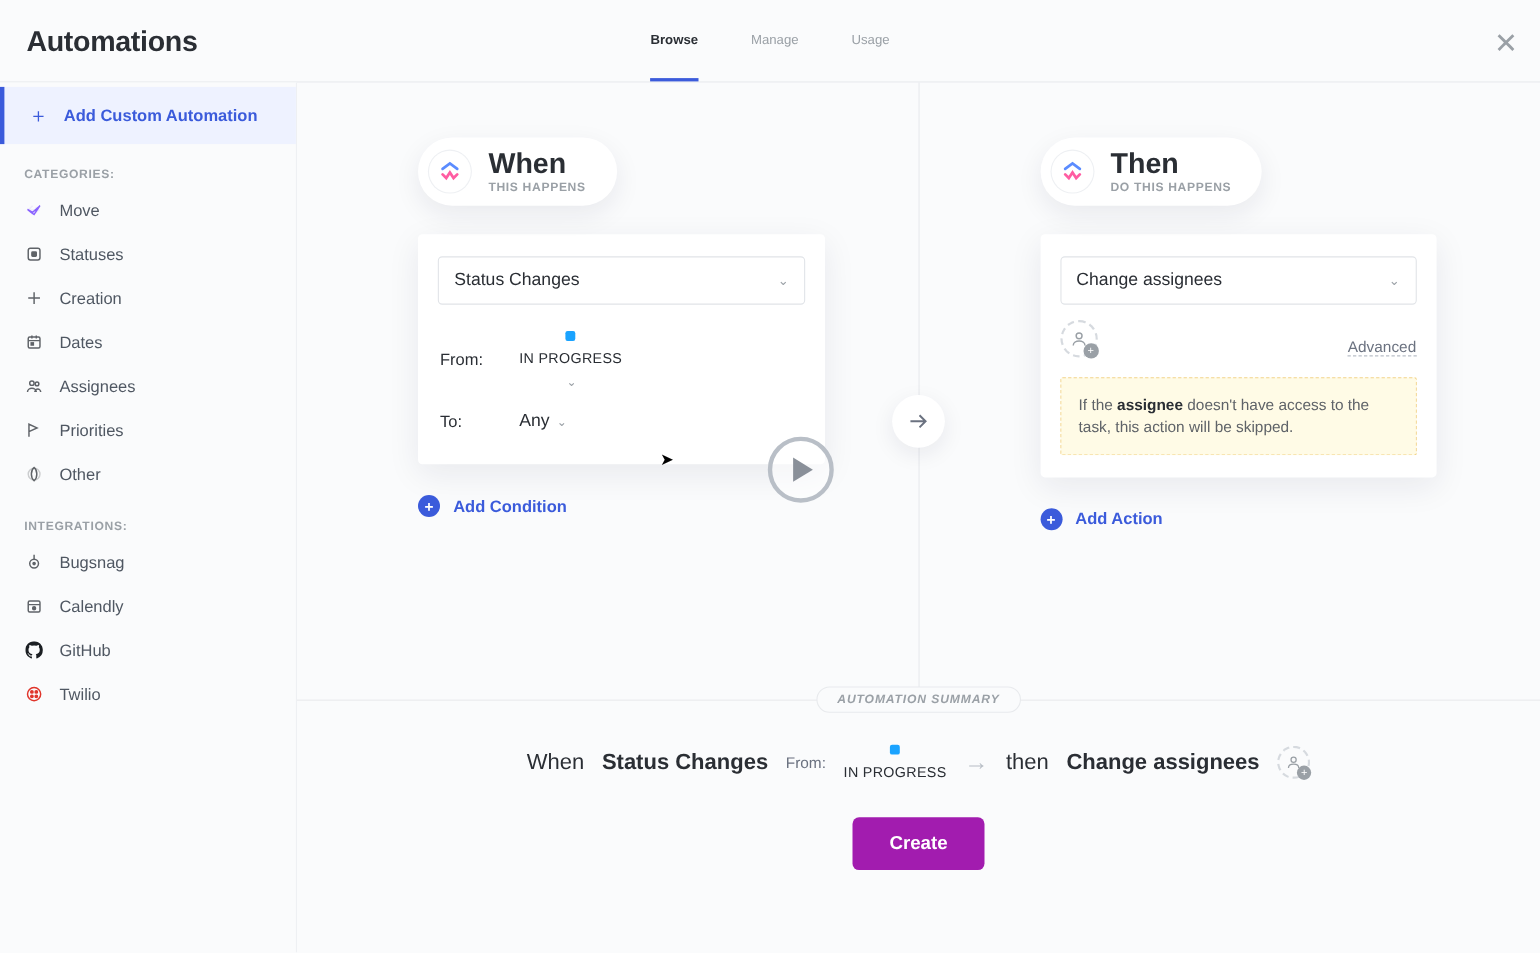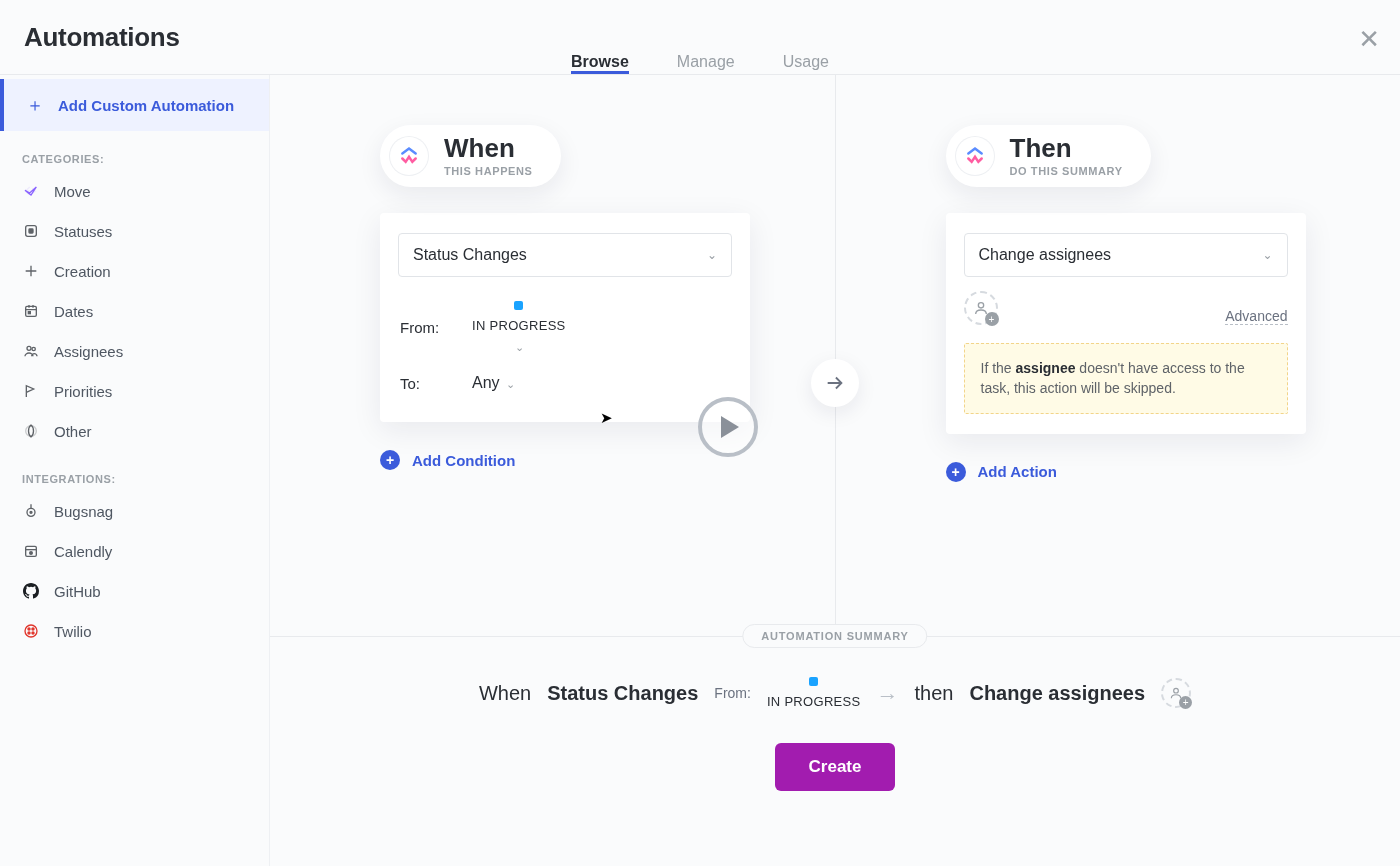--- a/index.html
+++ b/index.html
@@ -1,21 +1,21 @@
 <!DOCTYPE html>
 <html><head>
 <meta charset="utf-8">
 <style>
   * { box-sizing: border-box; margin:0; padding:0; }
   html,body { width:1400px; height:866px; font-family:-apple-system,BlinkMacSystemFont,"Segoe UI",Helvetica,Arial,sans-serif; background:#fafbfc; color:#2a2e34; overflow:hidden; }
   
   .header { position:relative; height:75px; display:flex; align-items:center; border-bottom:1px solid #e8eaed; background:#fafbfc; }
   .page-title { font-size:26px; font-weight:700; color:#2a2e34; margin-left:24px; letter-spacing:-.3px; }
   .tabs { position:absolute; left:0; right:0; display:flex; justify-content:center; gap:48px; height:100%; align-items:center; }
-  .tab { font-size:16px; color:#9aa0a6; cursor:pointer; height:100%; display:flex; align-items:flex-end; border-bottom:3px solid transparent; }
+  .tab { font-size:12px; color:#9aa0a6; cursor:pointer; height:100%; display:flex; align-items:center; border-bottom:3px solid transparent; }
   .tab.active { color:#2a2e34; font-weight:600; border-bottom-color:#3b5bdb; }
   .close-x { position:absolute; right:20px; top:26px; font-size:26px; color:#9aa0a6; cursor:pointer; line-height:1; }
   
   .layout { display:flex; height:calc(866px - 75px); }
   .sidebar { width:270px; background:#fafbfc; border-right:1px solid #eef0f3; padding-top:4px; position:relative; }
   .add-custom { display:flex; align-items:center; gap:14px; background:#eef2ff; color:#3b5bdb; font-size:15px; font-weight:600; padding:14px 22px; border-left:4px solid #3b5bdb; cursor:pointer; }
   .add-custom .plus { font-size:18px; font-weight:300; }
   .sec-label { font-size:11px; font-weight:700; letter-spacing:.6px; color:#9aa0a6; padding:22px 0 6px 22px; }
   .side-item { display:flex; align-items:center; gap:14px; padding:11px 22px; font-size:15px; color:#4f5762; cursor:pointer; }
   .side-item .ico { width:18px; height:18px; display:flex; align-items:center; justify-content:center; color:#7c828d; }
@@ -53,21 +53,21 @@
   .advanced a { color:#6b7280; font-size:14px; text-decoration:none; border-bottom:1px dashed #b9bfc7; cursor:pointer; }
   .warn { border:1px dashed #f2d48a; background:#fffbe6; padding:14px 16px; font-size:14px; color:#5f6368; margin-top:18px; border-radius:2px; line-height:1.45; }
   .warn b { color:#2a2e34; }
   
   .center-arrow { position:absolute; left:50%; top:284px; transform:translateX(-50%); width:48px; height:48px; border-radius:50%; background:#ffffff; box-shadow:0 6px 20px rgba(20,30,60,.08); display:flex; align-items:center; justify-content:center; color:#6b7280; }
   .play-overlay { position:absolute; left:428px; top:322px; width:60px; height:60px; border-radius:50%; background:rgba(255,255,255,.5); border:4px solid #b9bfc7; display:flex; align-items:center; justify-content:center; cursor:pointer; }
   .play-overlay .tri { width:0; height:0; border-left:18px solid #8a9099; border-top:11px solid transparent; border-bottom:11px solid transparent; margin-left:4px; }
   .cursor-mock { position:absolute; left:330px; top:334px; font-size:15px; color:#000; pointer-events:none; }
   
   .summary-wrap { position:absolute; left:0; right:0; bottom:0; height:230px; }
-  .summary-hr { border-top:1px solid #e8eaed; position:relative; }
+  .summary-hr { border-top:1px solid #e8eaed; position:relative;font-style:italic; }
   .summary-badge { position:absolute; left:50%; top:-13px; transform:translateX(-50%); background:#fafbfc; border:1px solid #e8eaed; border-radius:20px; padding:5px 18px; font-size:11px; font-weight:700; letter-spacing:.8px; color:#9aa0a6; }
   .summary-line { display:flex; align-items:center; justify-content:center; gap:16px; font-size:20px; color:#2a2e34; margin-top:40px; }
   .summary-line .light { font-weight:400; }
   .summary-line .bold { font-weight:700; }
   .summary-line .sublab { font-size:14px; color:#6b7280; }
   .arr-thin { color:#b9bfc7; font-size:22px; }
   .mini-assignee { width:30px; height:30px; border-radius:50%; border:2px dashed #d6dadf; display:flex; align-items:center; justify-content:center; position:relative; }
   .mini-assignee svg{ width:14px; height:14px; color:#9aa0a6; }
   .mini-assignee .pluss { position:absolute; bottom:-3px; right:-3px; width:13px; height:13px; border-radius:50%; background:#9aa0a6; color:#fff; font-size:10px; display:flex; align-items:center; justify-content:center; }
   .create-btn { display:block; margin:34px auto 0 auto; background:#a21caf; color:#fff; font-size:17px; font-weight:600; border:none; border-radius:6px; padding:14px 34px; cursor:pointer; }
@@ -270,21 +270,21 @@
       <div class="col col-right" style="padding-left:110px;">
         <div class="pill">
           <span class="logo">
               <svg viewBox="0 0 24 24">
                 <path d="M4 15l4 4 4-6 4 6 4-4" stroke="#ff5da2" stroke-width="3" fill="none" stroke-linecap="round"></path>
                 <path d="M4 9l8-6 8 6" stroke="#5b8cff" stroke-width="3" fill="none" stroke-linecap="round"></path>
               </svg>
             </span>
           <span>
             <div class="big">Then</div>
-            <div class="sub">DO THIS SUMMARY</div>
+            <div class="sub">DO THIS HAPPENS</div>
           </span>
         </div>
 
         <div class="card" style="width:360px;">
           <div class="select">
             <span>Change assignees</span>
             <span class="chev">⌄</span>
           </div>
           <div style="display:flex; align-items:flex-end; justify-content:space-between;">
             <div class="assignee-add">

